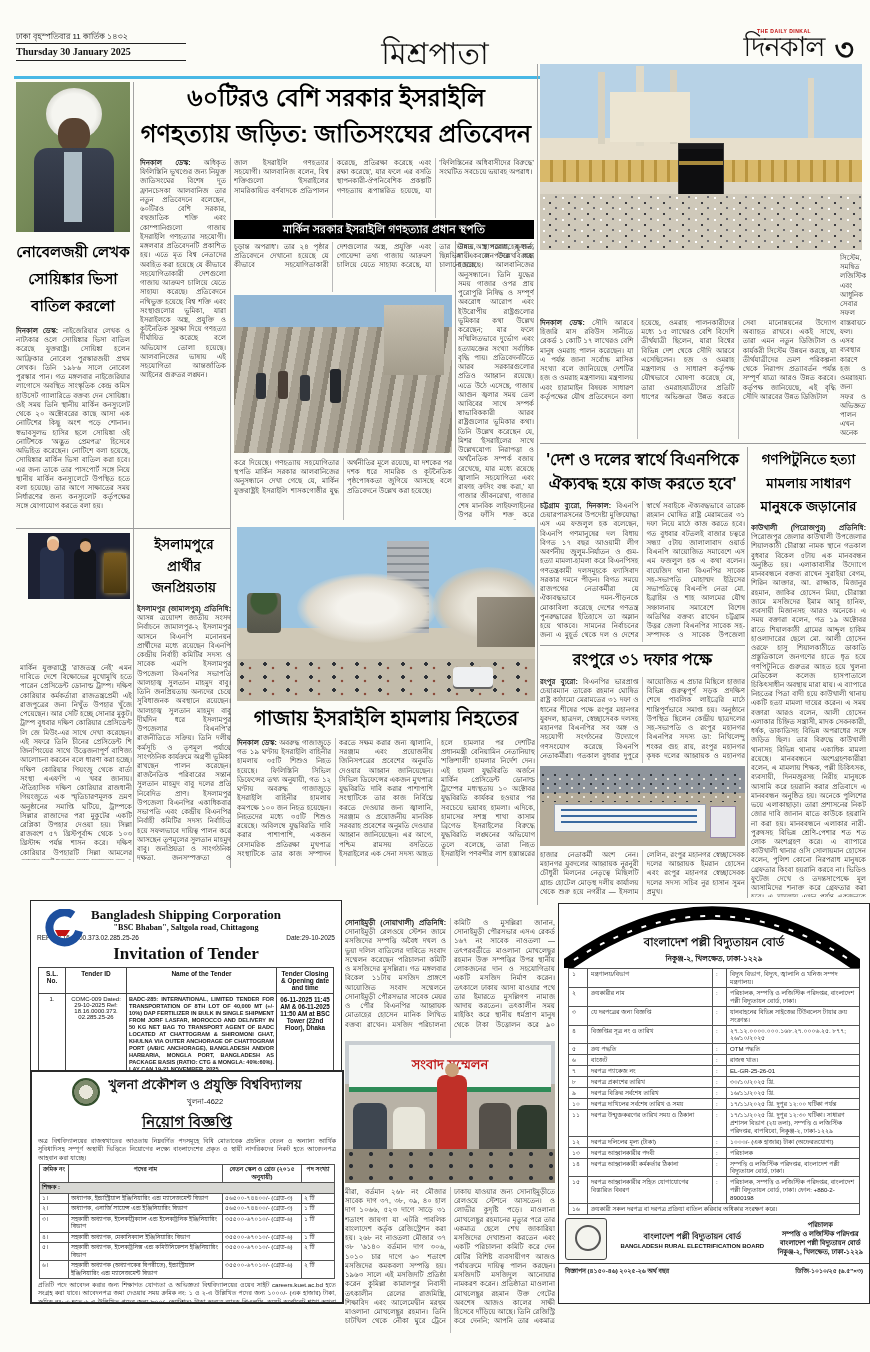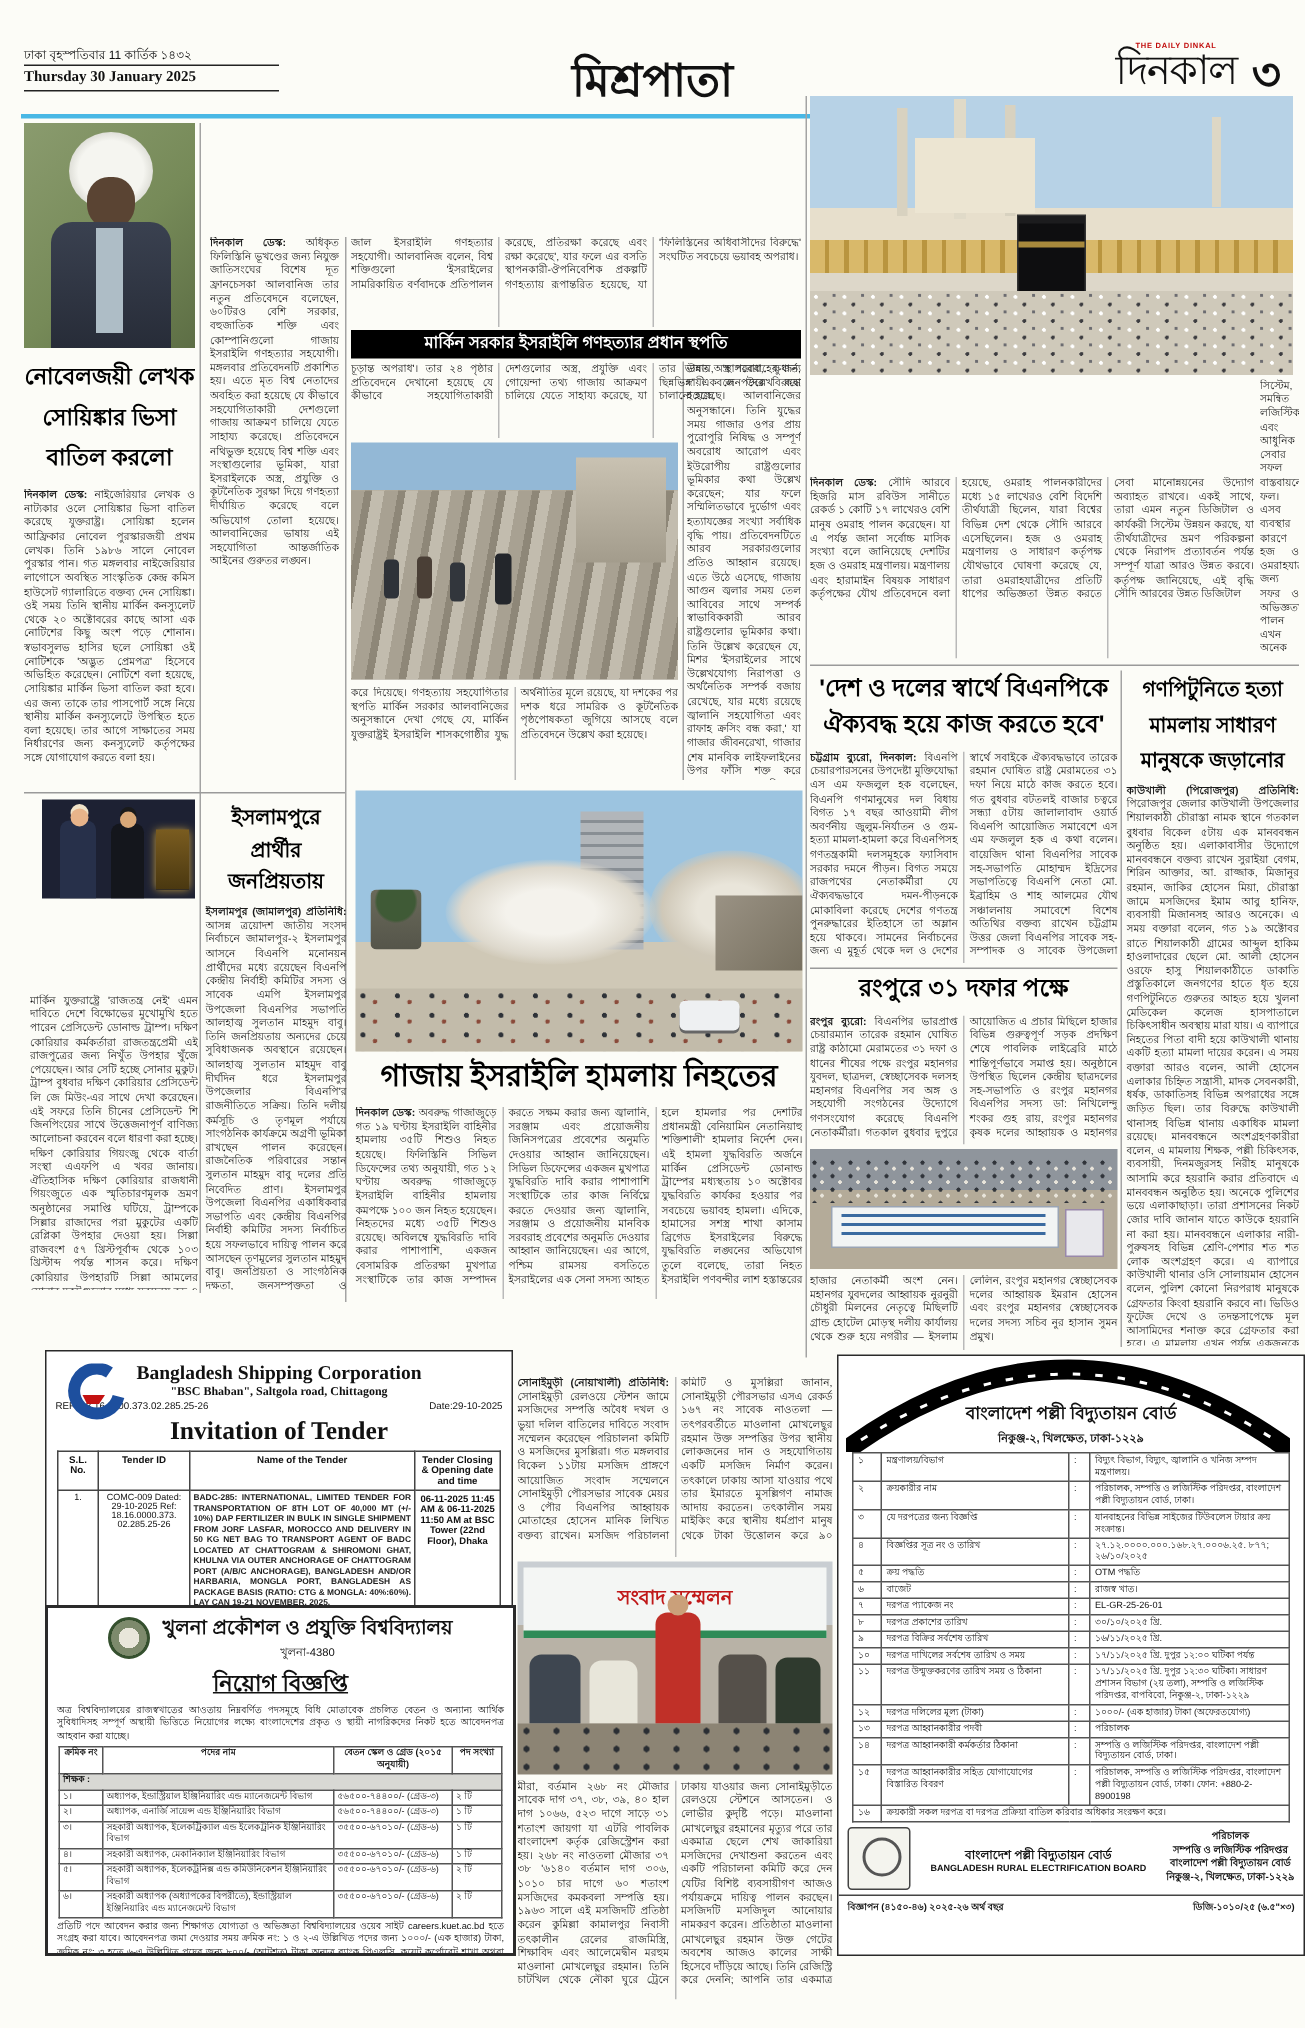--- a/index.html
+++ b/index.html
@@ -13,21 +13,21 @@
   .dl{font-weight:bold;}
   .vr{position:absolute;width:1px;background:#a3a3a3;}
   .hrule{position:absolute;height:1px;background:#9a9a9a;}
   .photo{position:absolute;overflow:hidden;background:#ccc;}
   .pel{position:absolute;}
   .subbox{position:absolute;background:#000;color:#fff;font-weight:bold;text-align:center;
           font-size:11px;line-height:19px;overflow:hidden;}
   
   .m-bn{font-size:8px;line-height:1.3;}
   .m-en{font-family:"Liberation Serif",serif;font-size:10px;font-weight:bold;line-height:1.35;}
-  .m-sec{font-size:30px;font-weight:bold;}
+  .m-sec{font-size:30px;font-weight:normal;}
   .m-logo{font-size:27px;font-weight:normal;line-height:1;letter-spacing:-1px;}
   .m-red{color:#c00a0a;font-size:5px;font-weight:bold;letter-spacing:.5px;}
   .m-tag{font-size:7px;margin-top:2px;}
   .m-num{font-size:30px;font-weight:bold;}
   .cyanline{position:absolute;height:3px;background:#49b8e5;}
   
   .adbox{position:absolute;background:#fff;border:1.5px solid #2a2a2a;overflow:hidden;}
   .bsc-org{font-family:"Liberation Serif",serif;font-size:13px;font-weight:bold;text-align:center;}
   .bsc-addr{font-family:"Liberation Serif",serif;font-size:8px;font-weight:bold;text-align:center;}
   .bsc-ref{font-size:6.5px;display:flex;justify-content:space-between;padding:2px 6px 0 6px;}
@@ -95,20 +95,21 @@
 
   <div class="photo" style="left:16px;top:82px;width:114px;height:150px;background:linear-gradient(135deg,#8a9b6e,#768a58 55%,#5d6e45);">
     <div class="pel" style="left:30px;top:6px;width:56px;height:52px;border-radius:50%;background:radial-gradient(#f5f5f0 55%,#d9d9d2 75%,transparent 78%);"></div>
     <div class="pel" style="left:42px;top:36px;width:32px;height:34px;border-radius:45%;background:#5a4433;"></div>
     <div class="pel" style="left:18px;top:66px;width:80px;height:84px;border-radius:14px 14px 0 0;background:linear-gradient(#3a4150,#272c38);"></div>
     <div class="pel" style="left:48px;top:70px;width:18px;height:70px;background:#aebdc6;"></div>
   </div>
   <div class="abs hl" style="left:16px;top:238px;width:114px;height:84px;font-size:15px;line-height:1.8;">নোবেলজয়ী লেখক সোয়িঙ্কার ভিসা বাতিল করলো ট্রাম্প প্রশাসন</div>
   <p class="abs bt" style="left:16px;top:326px;width:114px;height:198px;margin:0;"><span class="dl">দিনকাল ডেস্ক:</span> <span>নাইজেরিয়ার লেখক ও নাট্যকার ওলে সোয়িঙ্কার ভিসা বাতিল করেছে যুক্তরাষ্ট্র। সোয়িঙ্কা হলেন আফ্রিকার নোবেল পুরস্কারজয়ী প্রথম লেখক। তিনি ১৯৮৬ সালে নোবেল পুরস্কার পান। গত মঙ্গলবার নাইজেরিয়ার লাগোসে অবস্থিত সাংস্কৃতিক কেন্দ্র কমিস হাউসেট গ্যালারিতে বক্তব্য দেন সোয়িঙ্কা। ওই সময় তিনি স্থানীয় মার্কিন কনস্যুলেট থেকে ২০ অক্টোবরের কাছে আসা এক নোটিশের কিছু অংশ পড়ে শোনান। স্বভাবসুলভ হাসির ছলে সোয়িঙ্কা ওই নোটিশকে 'অদ্ভুত প্রেমপত্র' হিসেবে অভিহিত করেছেন। নোটিশে বলা হয়েছে, সোয়িঙ্কার মার্কিন ভিসা বাতিল করা হবে। এর জন্য তাকে তার পাসপোর্ট সঙ্গে নিয়ে স্থানীয় মার্কিন কনস্যুলেটে উপস্থিত হতে বলা হয়েছে। তার আগে সাক্ষাতের সময় নির্ধারণের জন্য কনস্যুলেট কর্তৃপক্ষের সঙ্গে যোগাযোগ করতে বলা হয়।</span></p>
 
+  <div class="abs hl" style="left:140px;top:80px;width:392px;height:74px;font-size:24px;line-height:1.5;">৬০টিরও বেশি সরকার ইসরাইলি গণহত্যায় জড়িত: জাতিসংঘের প্রতিবেদন</div>
   <p class="abs bt" style="left:140px;top:158px;width:86px;height:362px;margin:0;"><span class="dl">দিনকাল ডেস্ক:</span> <span>অধিকৃত ফিলিস্তিনি ভূখণ্ডের জন্য নিযুক্ত জাতিসংঘের বিশেষ দূত ফ্রানচেসকা আলবানিজ তার নতুন প্রতিবেদনে বলেছেন, ৬০টিরও বেশি সরকার, বহুজাতিক শক্তি এবং কোম্পানিগুলো গাজায় ইসরাইলি গণহত্যার সহযোগী। মঙ্গলবার প্রতিবেদনটি প্রকাশিত হয়। এতে মৃত বিশ্ব নেতাদের অবহিত করা হয়েছে যে কীভাবে সহযোগিতাকারী দেশগুলো গাজায় আক্রমণ চালিয়ে যেতে সাহায্য করেছে। প্রতিবেদনে নথিভুক্ত হয়েছে বিশ্ব শক্তি এবং সংস্থাগুলোর ভূমিকা, যারা ইসরাইলকে অস্ত্র, প্রযুক্তি ও কূটনৈতিক সুরক্ষা দিয়ে গণহত্যা দীর্ঘায়িত করেছে বলে অভিযোগ তোলা হয়েছে। আলবানিজের ভাষায় এই সহযোগিতা আন্তর্জাতিক আইনের গুরুতর লঙ্ঘন।</span></p>
   <p class="abs bt c3" style="left:234px;top:158px;width:300px;height:60px;margin:0;">জাল ইসরাইলি গণহত্যার সহযোগী। আলবানিজ বলেন, বিশ্ব শক্তিগুলো 'ইসরাইলের সামরিকায়িত বর্ণবাদকে প্রতিপালন করেছে, প্রতিরক্ষা করেছে এবং রক্ষা করেছে', যার ফলে এর বসতি স্থাপনকারী-ঔপনিবেশিক প্রকল্পটি গণহত্যায় রূপান্তরিত হয়েছে, যা 'ফিলিস্তিনের অধিবাসীদের বিরুদ্ধে' সংঘটিত সবচেয়ে ভয়াবহ অপরাধ।</p>
   <div class="subbox" style="left:234px;top:220px;width:300px;height:19px;">মার্কিন সরকার ইসরাইলি গণহত্যার প্রধান স্থপতি</div>
   <p class="abs bt c3" style="left:234px;top:242px;width:300px;height:50px;margin:0;">চূড়ান্ত অপরাধ'। তার ২৪ পৃষ্ঠার প্রতিবেদনে দেখানো হয়েছে যে কীভাবে সহযোগিতাকারী দেশগুলোর অস্ত্র, প্রযুক্তি এবং গোয়েন্দা তথ্য গাজায় আক্রমণ চালিয়ে যেতে সাহায্য করেছে, যা তার ভাষায়, 'স্থাপরোধ, ক্ষুধার্ত, ছিন্নভিন্ন' এক জনপদের বিরুদ্ধে চালানো হয়েছে।</p>
   <div class="photo" style="left:234px;top:295px;width:218px;height:158px;background:linear-gradient(#93b8d6 0 20%,#b3ab9a 20% 60%,#9a9384 60% 100%);">
     <div class="pel" style="left:0;top:32px;width:218px;height:126px;background:repeating-linear-gradient(100deg,#a8a192 0 9px,#8e8778 9px 14px,#c2bcae 14px 22px);"></div>
     <div class="pel" style="left:22px;top:78px;width:10px;height:26px;background:#2e3238;border-radius:3px;"></div>
     <div class="pel" style="left:44px;top:76px;width:10px;height:28px;background:#4a3f36;border-radius:3px;"></div>
     <div class="pel" style="left:66px;top:80px;width:10px;height:26px;background:#32363c;border-radius:3px;"></div>
     <div class="pel" style="left:96px;top:74px;width:11px;height:34px;background:#23262b;border-radius:3px;"></div>
@@ -226,21 +227,21 @@
       <a class="mail" href="#">E-mail : gm-cht@bsc.gov.bd</a>
     </div>
     <div class="abs adcode" style="left:6px;bottom:3px;">ডিজি-১৩৫৯/২৫ (৪"×৩ক.)</div>
   </div>
 
   <div class="adbox" style="left:30px;top:1070px;width:310px;height:230px;border-width:2px;">
     <div style="display:flex;align-items:center;justify-content:center;gap:8px;padding-top:3px;">
       <div class="kuet-logo"></div>
       <div>
         <div class="kuet-title">খুলনা প্রকৌশল ও প্রযুক্তি বিশ্ববিদ্যালয়</div>
-        <div class="kuet-city">খুলনা-4380</div>
+        <div class="kuet-city">খুলনা-4622</div>
       </div>
     </div>
     <div class="kuet-head">নিয়োগ বিজ্ঞপ্তি</div>
     <div class="kuet-p">অত্র বিশ্ববিদ্যালয়ের রাজস্বখাতের আওতায় নিম্নবর্ণিত পদসমূহে বিধি মোতাবেক প্রচলিত বেতন ও অন্যান্য আর্থিক সুবিধাদিসহ সম্পূর্ণ অস্থায়ী ভিত্তিতে নিয়োগের লক্ষ্যে বাংলাদেশের প্রকৃত ও স্থায়ী নাগরিকদের নিকট হতে আবেদনপত্র আহবান করা যাচ্ছে।</div>
     <table class="kt">
       <tbody>
           <tr>
         <th style="width:24px;">ক্রমিক নং</th>
         <th>পদের নাম</th>
         <th style="width:74px;">বেতন স্কেল ও গ্রেড (২০১৫ অনুযায়ী)</th>

